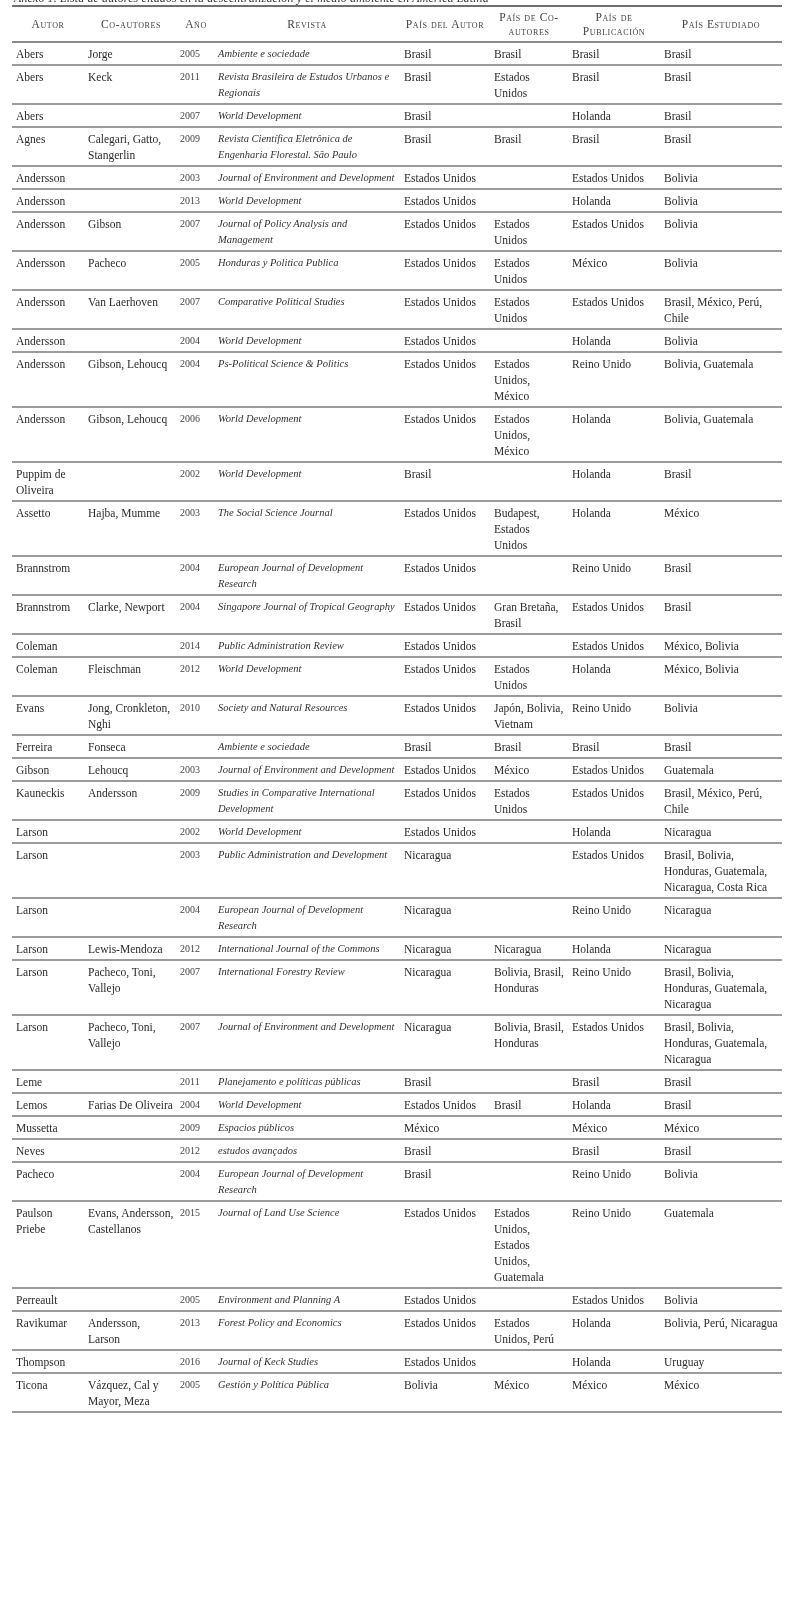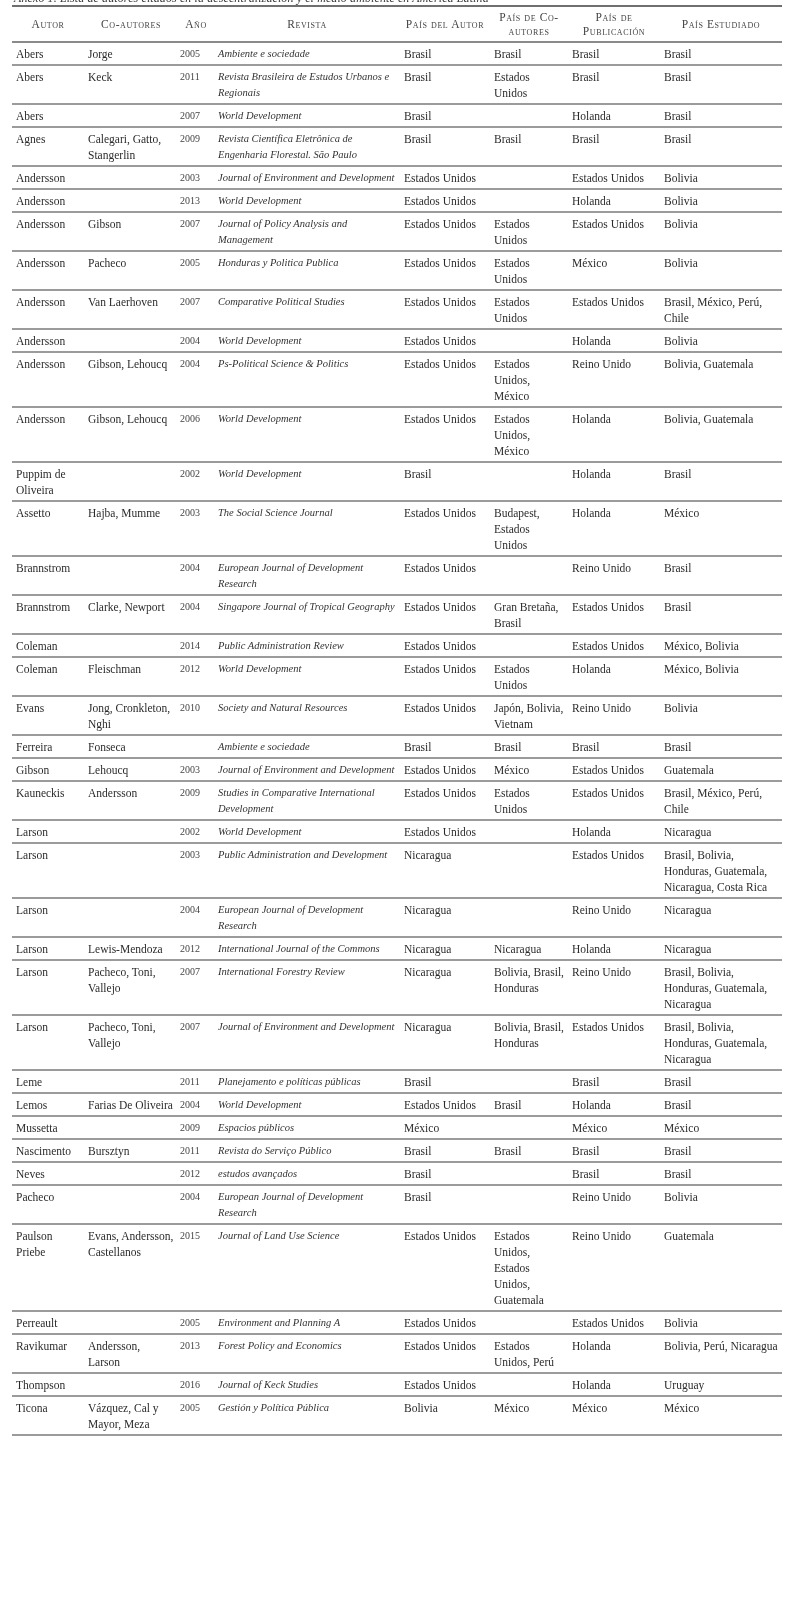--- a/index.html
+++ b/index.html
@@ -399,30 +399,20 @@
           <td>Mussetta</td>
           <td></td>
           <td class="year">2009</td>
           <td class="journal">Espacios públicos</td>
           <td>México</td>
           <td></td>
           <td>México</td>
           <td>México</td>
         </tr>
         <tr>
-          <td>Nascimento</td>
-          <td>Bursztyn</td>
-          <td class="year">2011</td>
-          <td class="journal">Revista do Serviço Público</td>
-          <td>Brasil</td>
-          <td>Brasil</td>
-          <td>Brasil</td>
-          <td>Brasil</td>
-        </tr>
-        <tr>
           <td>Neves</td>
           <td></td>
           <td class="year">2012</td>
           <td class="journal">estudos avançados</td>
           <td>Brasil</td>
           <td></td>
           <td>Brasil</td>
           <td>Brasil</td>
         </tr>
         <tr>

